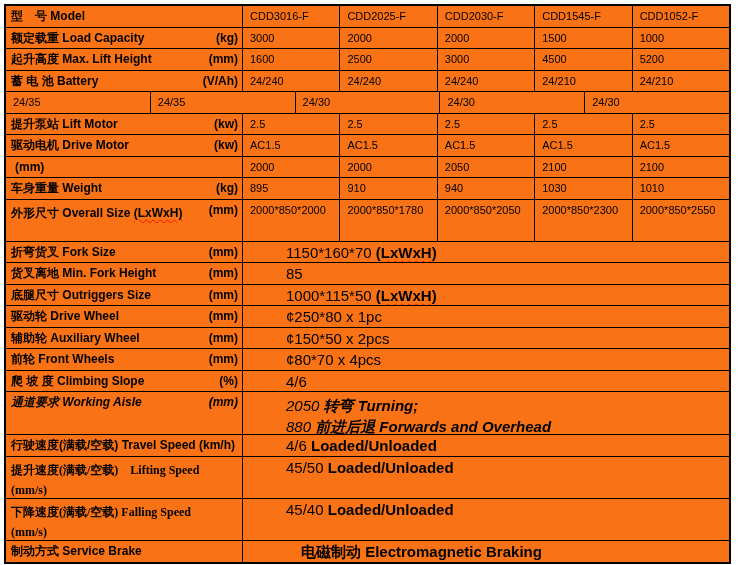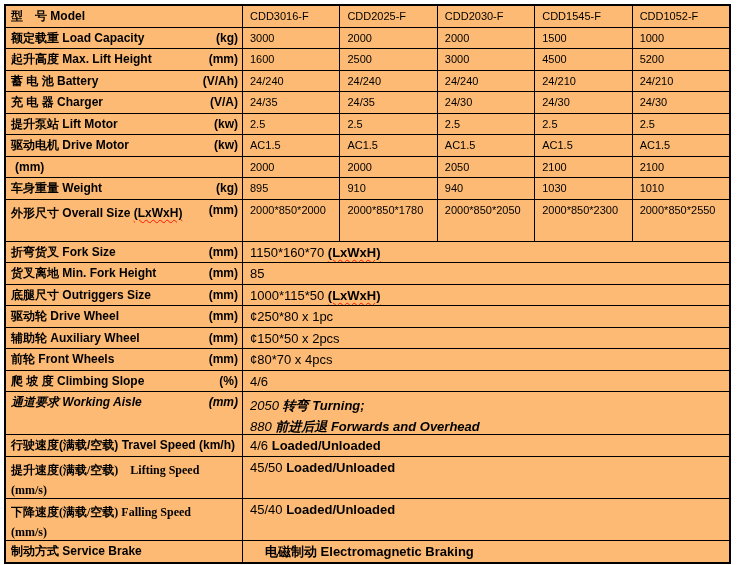--- a/index.html
+++ b/index.html
@@ -4,21 +4,21 @@
 <style>
   html,body{margin:0;padding:0;}
   body{
     width:738px;height:565px;background:#ffffff;color:#000;
     font-family:"Liberation Sans","DejaVu Sans",sans-serif;
     position:relative;overflow:hidden;
   }
   .spec-table{
     position:absolute;left:4px;top:4px;width:727px;
     border:2px solid #000;box-sizing:border-box;
-    display:flex;flex-direction:column;background:#fdba74;
+    display:flex;flex-direction:column;background:#f97316;
   }
   .row{display:flex;border-bottom:1px solid #000;box-sizing:border-box;}
   .row:last-child{border-bottom:none;gap:15px;}
   .rh-s{height:21.5px;}
   .rh-m{height:42px;}
   .rh-l{height:43px;font-style:italic;}
   .cell{box-sizing:border-box;overflow:hidden;}
   .label-cell{
     width:237px;flex:0 0 237px;border-right:1px solid #000;
     display:flex;justify-content:space-between;align-items:flex-start;
@@ -26,21 +26,21 @@
   }
   .lbl,.unit{font-weight:bold;font-size:12px;line-height:15px;}
   .unit{margin-left:4px;}
   .lbl.ml{white-space:pre-line;line-height:20px;font-family:Liberation Serif, serif;}
   .val-cell{
     flex:1 1 0;border-right:1px solid #000;
     padding:3px 2px 0 7px;font-size:11px;line-height:15px;font-weight:normal;
   }
   .row .val-cell:last-child{border-right:none;}
   .merged-cell{
-    flex:1 1 0;padding:3px 2px 0 7px;font-size:13px;line-height:15px;
+    flex:1 1 0;padding:3px 2px 0 7px;font-size:15px;line-height:15px;margin-left:36px;
   }
   .vline{line-height:21px;}
   .vpre{font-weight:normal;}
   .vbold{font-weight:bold;}
   .squiggle{
     text-decoration-line:underline;
     text-decoration-style:wavy;
     text-decoration-color:#ff1500;
     text-decoration-thickness:1px;
     text-underline-offset:2px;
@@ -92,24 +92,20 @@
       <span class="unit">(V/Ah)</span>
     </div>
     <div class="cell val-cell">24/240</div>
     <div class="cell val-cell">24/240</div>
     <div class="cell val-cell">24/240</div>
     <div class="cell val-cell">24/210</div>
     <div class="cell val-cell">24/210</div>
   </div>
 
   <div class="row rh-s">
-    <div class="cell label-cell">
-      <span class="lbl">充 电 器 Charger</span>
-      <span class="unit">(V/A)</span>
-    </div>
     <div class="cell val-cell">24/35</div>
     <div class="cell val-cell">24/35</div>
     <div class="cell val-cell">24/30</div>
     <div class="cell val-cell">24/30</div>
     <div class="cell val-cell">24/30</div>
   </div>
 
   <div class="row rh-s">
     <div class="cell label-cell">
       <span class="lbl">提升泵站 Lift Motor</span>

